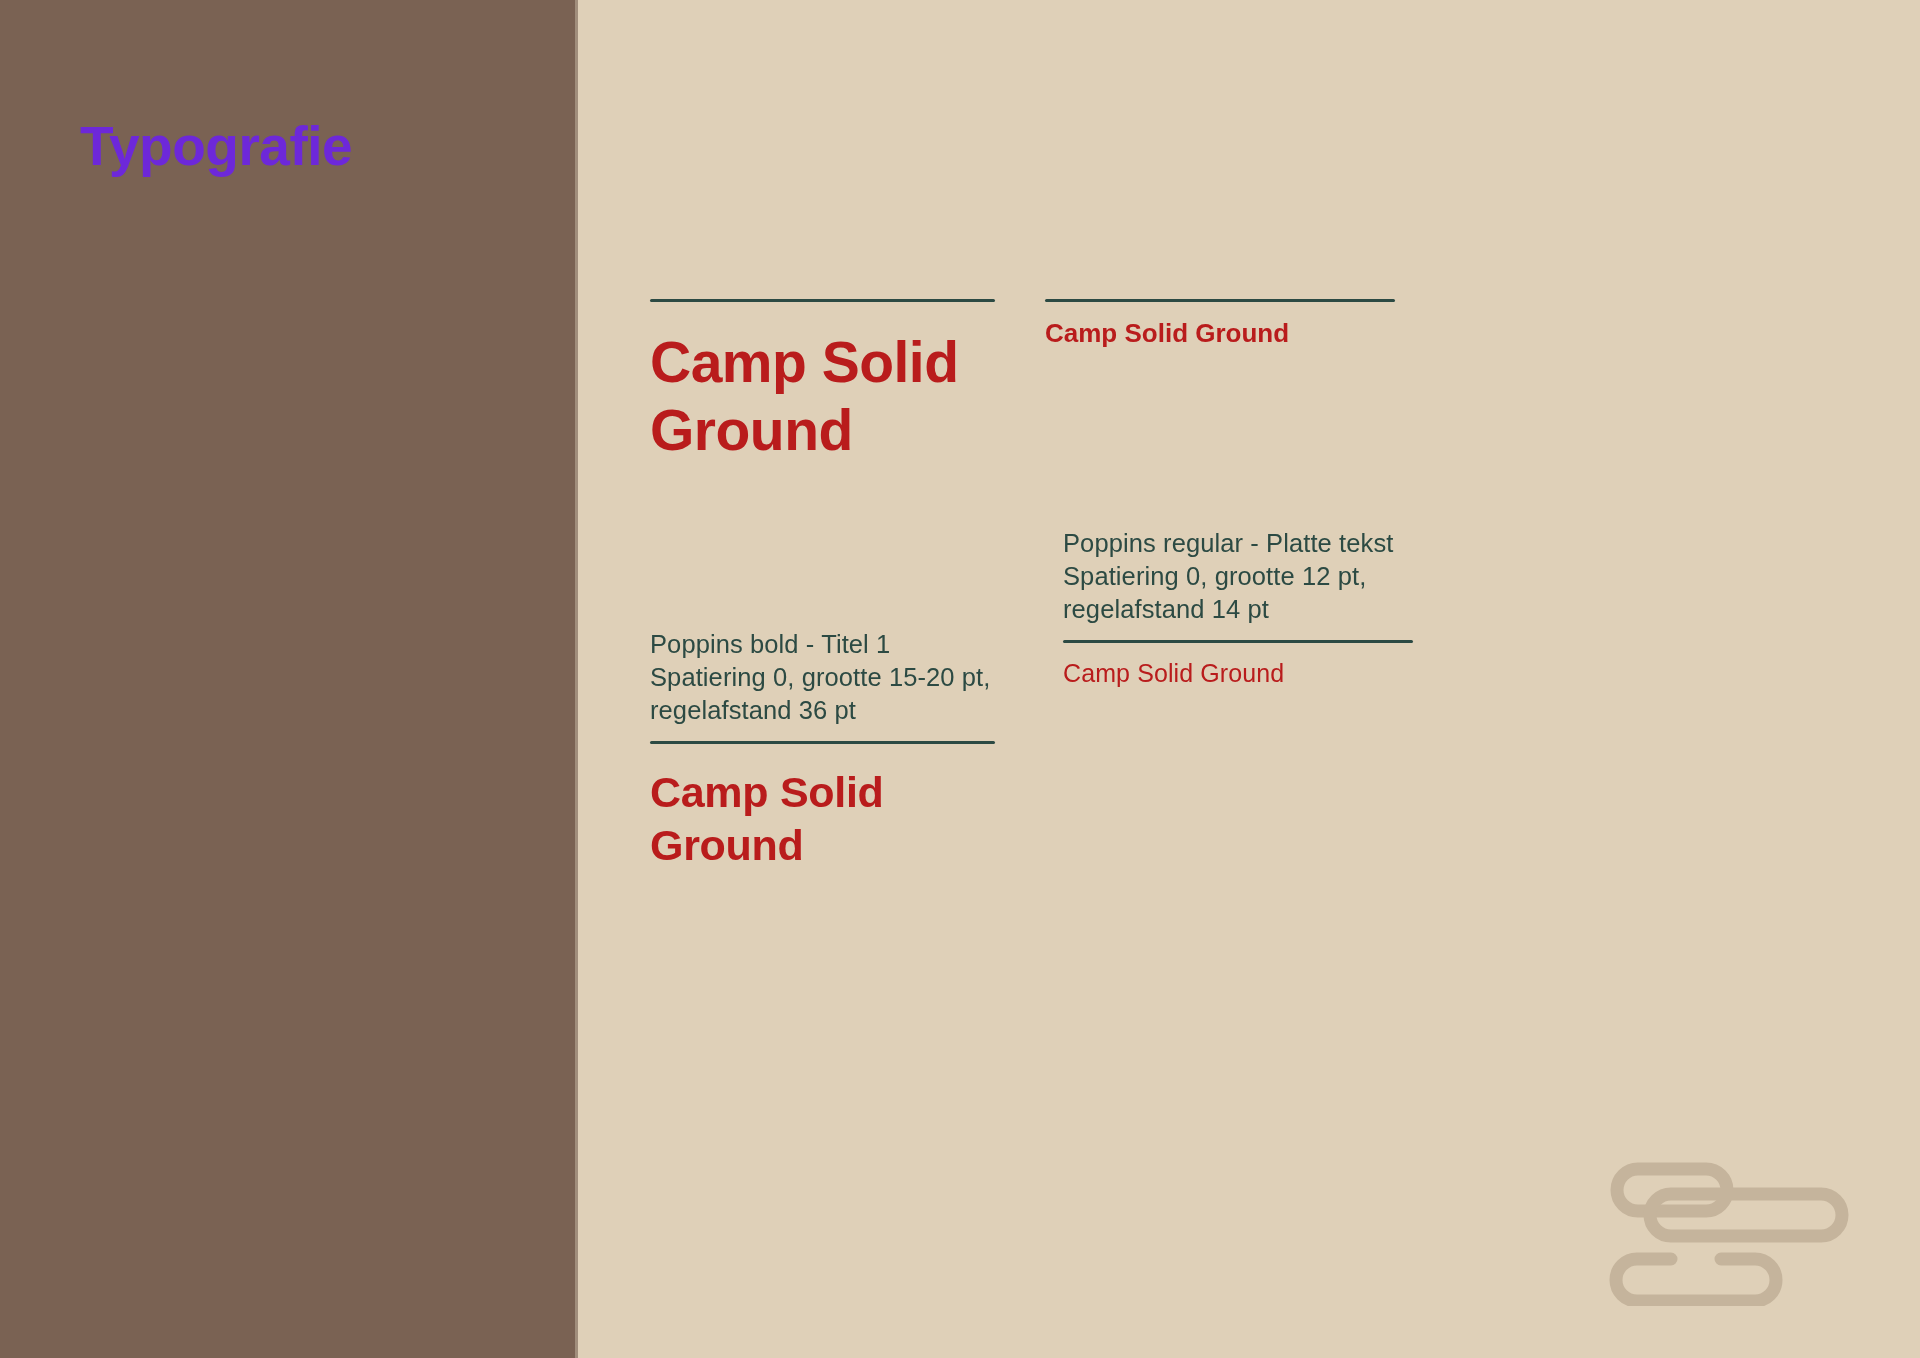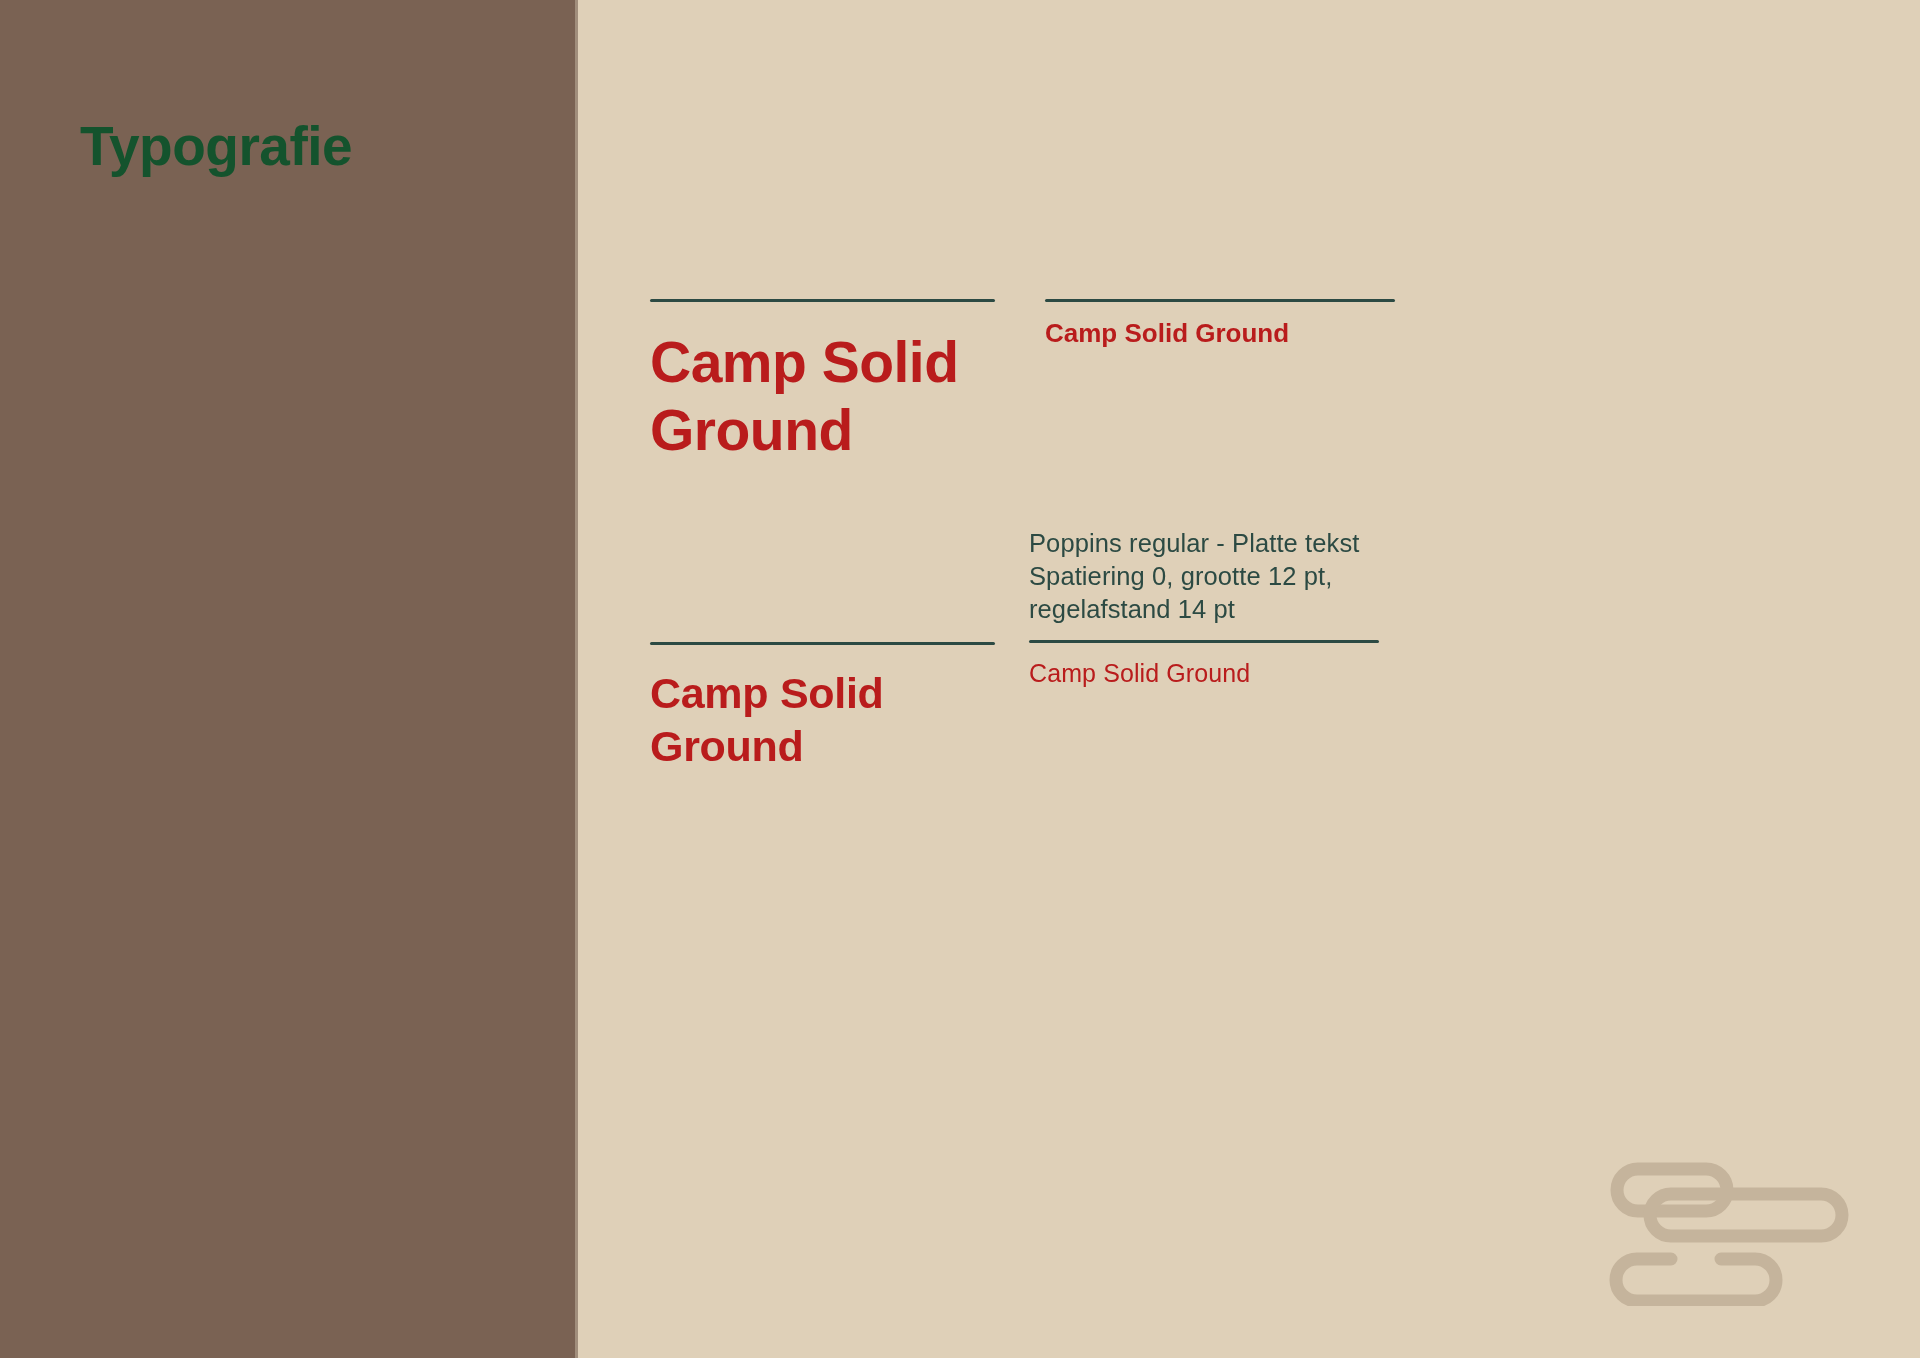--- a/index.html
+++ b/index.html
@@ -22,21 +22,21 @@
     width:3px; height:1358px;
     background:#6E584A;
     opacity:.55;
   }
   #page-title{
     position:absolute;
     left:80px; top:118px;
     font-size:55px;
     font-weight:700;
     letter-spacing:-0.5px;
-    color:#14532d;
+    color:#6d28d9;
     line-height:1.05;
   }
 
   
   #content{
     position:absolute;
     left:575px; top:0;
     width:1345px; height:1358px;
   }
 
@@ -89,21 +89,21 @@
     line-height:32px;
     font-weight:400;
     letter-spacing:.1px;
     margin-top:14px;
   }
 
   
   #block-logo   { left:75px;  top:285px; width:345px; }
   #block-title1 { left:75px;  top:628px; width:345px; }
   #block-title2 { left:470px; top:285px; width:350px; }
-  #block-body   { left:454px; top:527px; width:350px; }
+  #block-body   { left:488px; top:527px; width:350px; }
 
   
   #watermark{
     position:absolute;
     right:55px; bottom:52px;
     width:258px; height:146px;
     opacity:1;
   }
 </style>
 </head>
@@ -115,20 +115,23 @@
 
 <div id="content">
 
   <div class="spec-block" id="block-logo">
     <div class="spec-rule"></div>
     <div class="spec-sample sample-logo">Camp Solid
 Ground</div>
   </div>
 
   <div class="spec-block" id="block-title1">
+    <div class="spec-meta">Poppins bold - Titel 1
+Spatiering 0, grootte 15-20 pt,
+regelafstand 36 pt</div>
     <div class="spec-rule"></div>
     <div class="spec-sample sample-title1">Camp Solid
 Ground</div>
   </div>
 
   <div class="spec-block" id="block-title2">
     <div class="spec-rule"></div>
     <div class="spec-sample sample-title2">Camp Solid Ground</div>
   </div>
 

